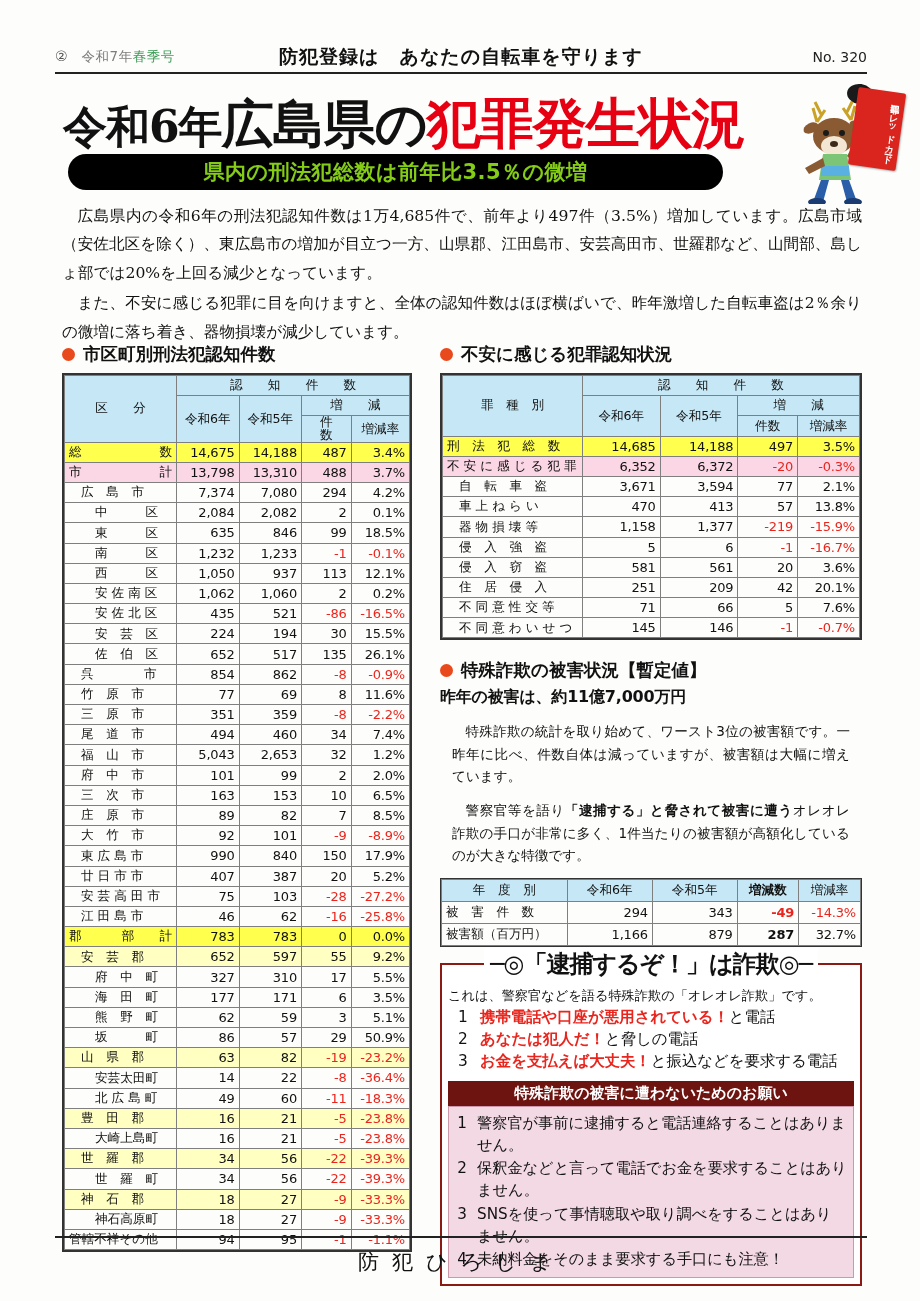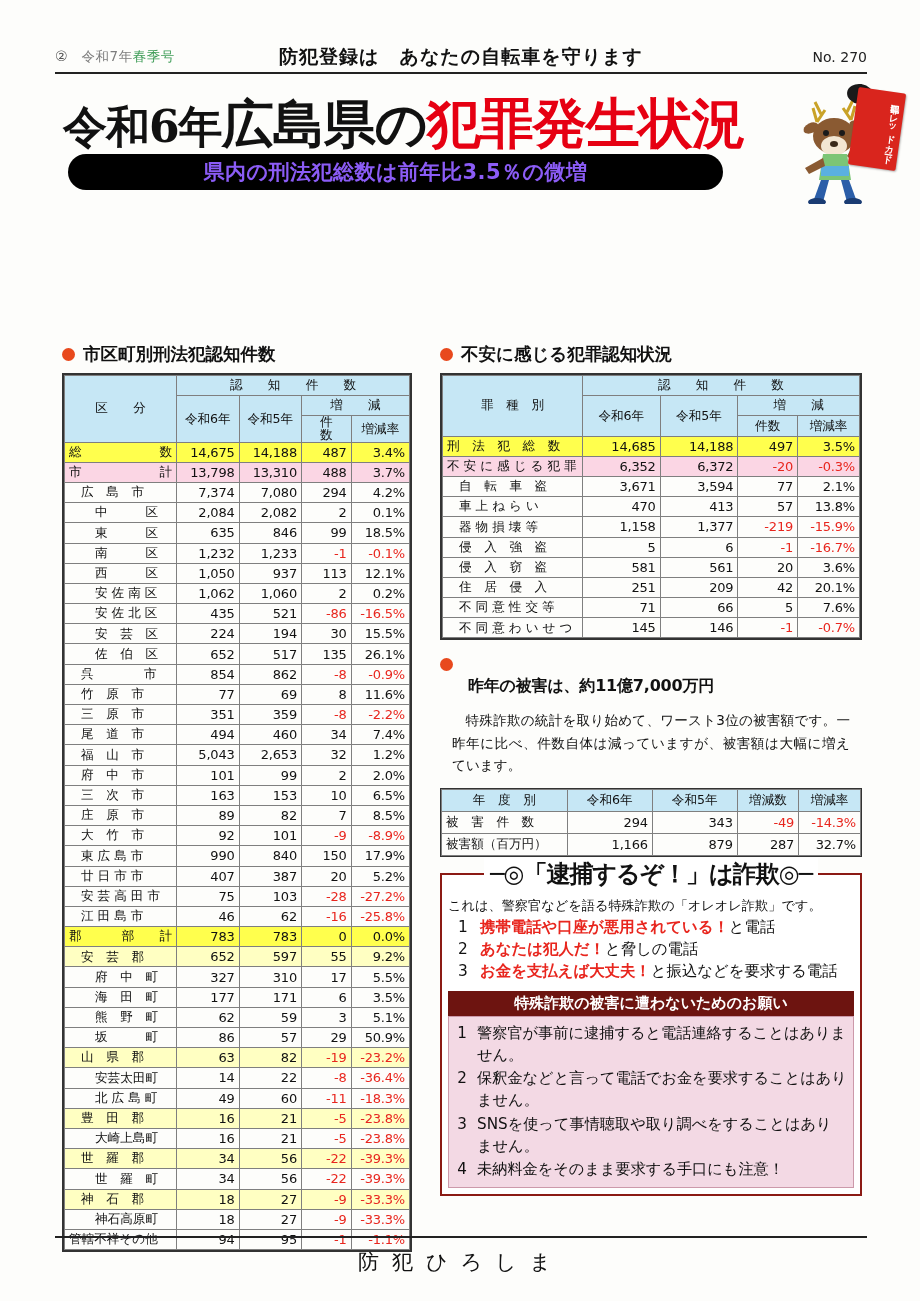--- a/index.html
+++ b/index.html
@@ -41,21 +41,21 @@
   .mast-title .t1 { font-size: 44px; }
   .mast-title .t2 { font-size: 52px; font-family: Liberation Serif, serif; }
   .mast-title .t3 { color: #e60012; font-size: 54px; }
 
   .banner {
     position: absolute; left: 13px; top: 72px; width: 655px; height: 36px;
     background: #000; border-radius: 18px;
     display: flex; align-items: center; justify-content: center;
   }
   .banner span {
-    color: #8b5cf6; font-size: 21px; font-weight: bold; letter-spacing: .5px;
+    color: #84cc16; font-size: 21px; font-weight: bold; letter-spacing: .5px;
     font-family: "DejaVu Sans", "Liberation Sans", sans-serif;
   }
 
   
   .mascot { position: absolute; left: 740px; top: 2px; width: 130px; height: 120px; }
   .redcard {
     position: absolute; left: 58px; top: 6px; width: 48px; height: 78px;
     background: #d9251d; transform: rotate(8deg); border-radius: 2px;
     box-shadow: 1px 1px 2px rgba(0,0,0,.3);
   }
@@ -106,33 +106,33 @@
   .right-col { position: absolute; left: 440px; top: 342px; width: 422px; }
   .right-col .tbl-wrap { margin-top: 7px; border: 2px solid #333; }
   .r1 table td.c1 { width: 140px; }
   .r1 table td.c2 { width: 78px; }
   .r1 table td.c3 { width: 78px; }
   .r1 table td.c4 { width: 60px; }
   .r1 table td.c5 { width: 62px; }
 
   
   .fraud-head { margin-top: 18px; }
-  .fraud-sub { font-size: 16px; font-weight: bold; margin-top: 5px; letter-spacing: -.2px; margin-left: 28px; }
+  .fraud-sub { font-size: 16px; font-weight: bold; margin-top: 5px; letter-spacing: -.2px; }
   .fraud-body {
     font-size: 13.6px; line-height: 1.64; margin-top: 3px; text-align: justify;
     font-family: "DejaVu Sans", "Liberation Sans", sans-serif;
   }
   .fraud-body p { margin: 12px; text-indent: 1em; }
   .fraud-body b { font-weight: bold; }
 
   .fraud-tbl { margin-top: 8px; border: 1px solid #333; }
   .fraud-tbl td.c1 { width: 126px; }
   .fraud-tbl td.c2 { width: 86px; }
   .fraud-tbl td.c3 { width: 86px; }
-  .fraud-tbl td.c4 { width: 62px; }
+  .fraud-tbl td.c4 { width: 62px; font-weight: bold; }
   .fraud-tbl td.c5 { width: 62px; }
   .fraud-tbl td { height: 22px; }
 
   
   .warnbox {
     margin-top: 16px; border: 2px solid #8b1a14; position: relative;
     padding: 0 0 6px 0; background: #fff;
   }
   .warn-title {
     position: absolute; left: 0; right: 0; top: -17px; text-align: center;
@@ -167,21 +167,21 @@
 <body>
 
 <div class="page">
 
   <div class="runhead">
     <div class="rh-left">
       <span class="rh-pagenum">②</span>
       <span class="rh-issue"><span>令和7年</span><span class="season">春季号</span></span>
     </div>
     <div class="rh-center">防犯登録は　あなたの自転車を守ります</div>
-    <div class="rh-right">No. 270</div>
+    <div class="rh-right">No. 320</div>
   </div>
   <div class="rule-top"></div>
 
   <div class="masthead">
     <div class="mast-title">
       <span class="t1">令和6年</span><span class="t2">広島県の</span><span class="t3">犯罪発生状況</span>
     </div>
     <div class="banner">
       <span>県内の刑法犯総数は前年比3.5％の微増</span>
     </div>
@@ -213,20 +213,24 @@
         <path d="M28 74 L10 84 L14 90 L30 82 Z" fill="#8a5a32"></path>
         <path d="M52 72 L72 36 L80 42 L58 78 Z" fill="#8a5a32"></path>
       </svg>
       <div class="card-knob"></div>
       <div class="redcard">
         <span>犯罪にレッドカード</span>
       </div>
     </div>
   </div>
 
+  <div class="intro">
+    <p>広島県内の令和6年の刑法犯認知件数は1万4,685件で、前年より497件（3.5%）増加しています。広島市域（安佐北区を除く）、東広島市の増加が目立つ一方、山県郡、江田島市、安芸高田市、世羅郡など、山間部、島しょ部では20%を上回る減少となっています。</p>
+    <p>また、不安に感じる犯罪に目を向けますと、全体の認知件数はほぼ横ばいで、昨年激増した自転車盗は2％余りの微増に落ち着き、器物損壊が減少しています。</p>
+  </div>
 
   <div class="left-col">
     <div class="sec-head">
       <span class="dot"></span>
       <span>市区町別刑法犯認知件数</span>
     </div>
     <div class="tbl-wrap">
       <table>
         <tbody id="left-table-body">
   <tr>
@@ -632,24 +636,26 @@
       <td class="num c3" style="width:78px">146</td>
       <td class="num c4 neg" style="width:60px">-1</td>
       <td class="num c5 neg" style="width:62px">-0.7%</td>
     </tr>
           </tbody>
       </table>
     </div>
 
     <div class="sec-head fraud-head">
       <span class="dot"></span>
+      <span>特殊詐欺の被害状況【暫定値】</span>
     </div>
     <div class="fraud-sub">昨年の被害は、約11億7,000万円</div>
     <div class="fraud-body">
       <p>特殊詐欺の統計を取り始めて、ワースト3位の被害額です。一昨年に比べ、件数自体は減っていますが、被害額は大幅に増えています。</p>
+      <p><span>警察官等を語り</span><b>「逮捕する」と脅されて被害に遭う</b><span>オレオレ詐欺の手口が非常に多く、1件当たりの被害額が高額化しているのが大きな特徴です。</span></p>
     </div>
     <div class="fraud-tbl">
       <table>
         <tbody id="fraud-table-body">
             <tr>
   <td class="hd c1" style="width:126px">年　度　別</td>
   <td class="hd c2" style="width:86px">令和6年</td>
   <td class="hd c3" style="width:86px">令和5年</td>
   <td class="hd c4" style="width:62px">増減数</td>
   <td class="hd c5" style="width:62px">増減率</td>

